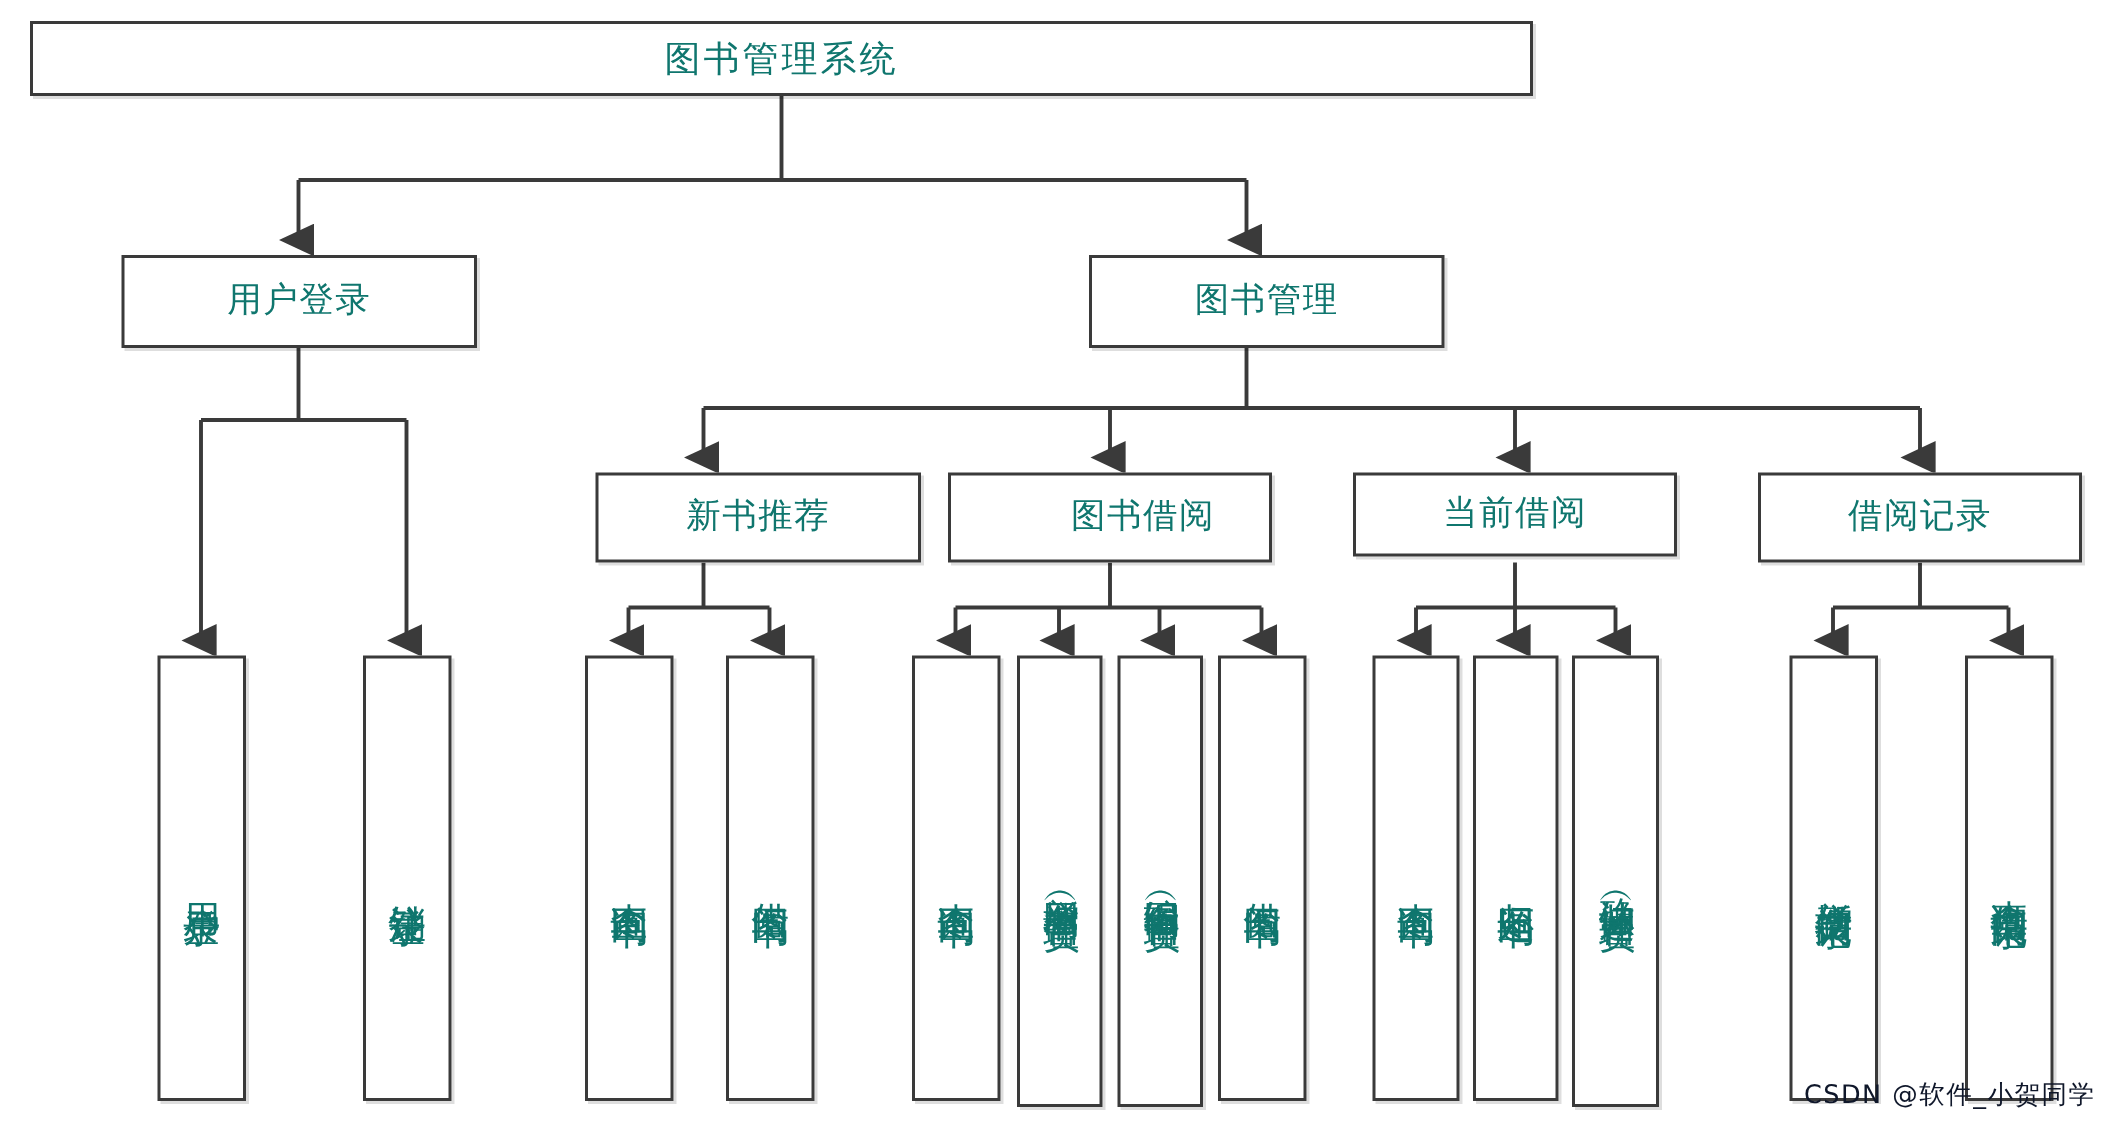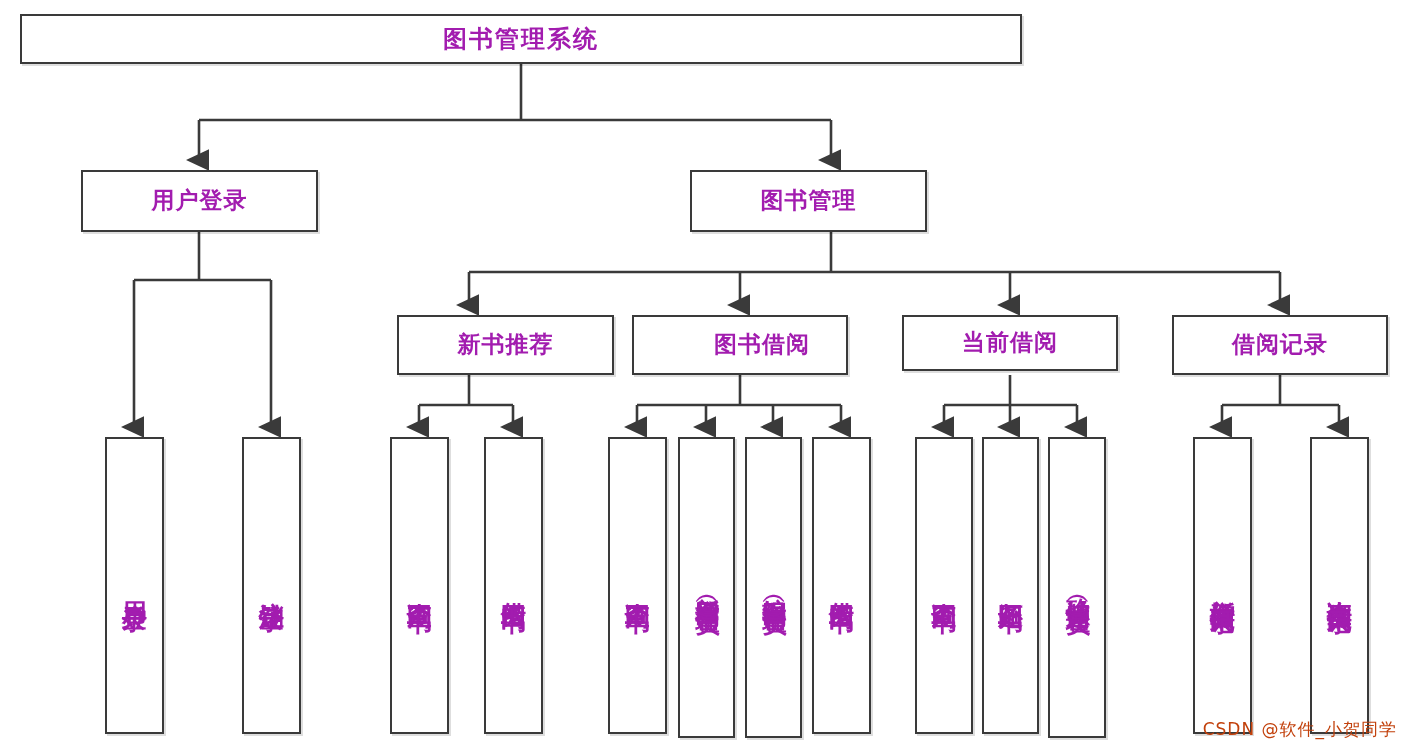--- a/index.html
+++ b/index.html
@@ -22,27 +22,26 @@
     left: 0;
     top: 0;
     width: 1405px;
     height: 747px;
   }
   .node {
     position: absolute;
     box-sizing: border-box;
     border: 2.5px solid #3a3a3a;
     background: #ffffff;
-    color: #a21caf;
+    color: #0f766e;
     display: flex;
     align-items: center;
     justify-content: center;
     text-align: right;
     box-shadow: 2px 2px 0 rgba(0,0,0,0.13);
-    font-weight: bold;
   }
   .node.horiz {
     font-size: 23px;
     line-height: 1.2;
     letter-spacing: 1px;
   }
   .node.title {
     font-size: 24px;
     letter-spacing: 2px;
   }
@@ -53,21 +52,21 @@
     line-height: 1.08;
     letter-spacing: 2px;
     padding: 4px 0;
     white-space: nowrap;
   }
   #watermark {
     position: absolute;
     right: 8px;
     bottom: 6px;
     font-size: 17px;
-    color: #c2410c;
+    color: #0f172a;
     letter-spacing: 1px;
     user-select: none;
     white-space: nowrap;
   }
 </style>
 </head>
 <body>
 
 <div id="canvas">
 
@@ -117,21 +116,21 @@
       <path d="M1280,375 L1280,405"></path>
       <path d="M1222,405 L1339,405"></path>
       <path d="M1222,405 L1222,427" marker-end="url(#arrow)"></path>
       <path d="M1339,405 L1339,427" marker-end="url(#arrow)"></path>
     </g>
   </svg>
 
   <div class="node horiz title" style="left:20px; top:14px; width:1002px; height:50px;">图书管理系统</div>
 
   <div class="node horiz" style="left:81px; top:170px; width:237px; height:62px;">用户登录</div>
-  <div class="node horiz" style="left:690px; top:170px; width:237px; height:62px;">图书管理</div>
+  <div class="node horiz" style="left:726px; top:170px; width:237px; height:62px;">图书管理</div>
 
   <div class="node horiz" style="left:361px; top:315px; width:217px; height:60px;margin-left:36px;">新书推荐</div>
   <div class="node horiz" style="left:632px; top:315px; width:216px; height:60px;padding-left:44px;">图书借阅</div>
   <div class="node horiz" style="left:902px; top:315px; width:216px; height:56px;">当前借阅</div>
   <div class="node horiz" style="left:1172px; top:315px; width:216px; height:60px;">借阅记录</div>
 
   <div class="node vert" style="left:105px; top:437px; width:59px; height:297px;">用户登录</div>
   <div class="node vert" style="left:242px; top:437px; width:59px; height:297px;">注销登录</div>
 
   <div class="node vert" style="left:390px; top:437px; width:59px; height:297px;">查询图书</div>

